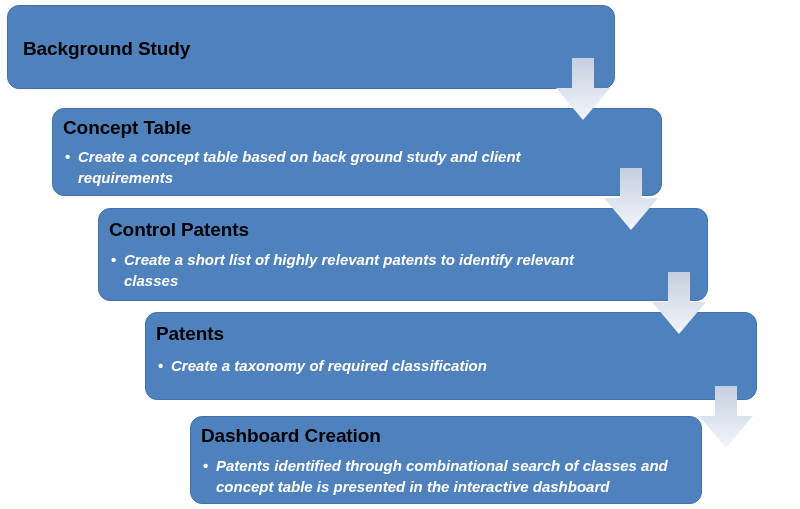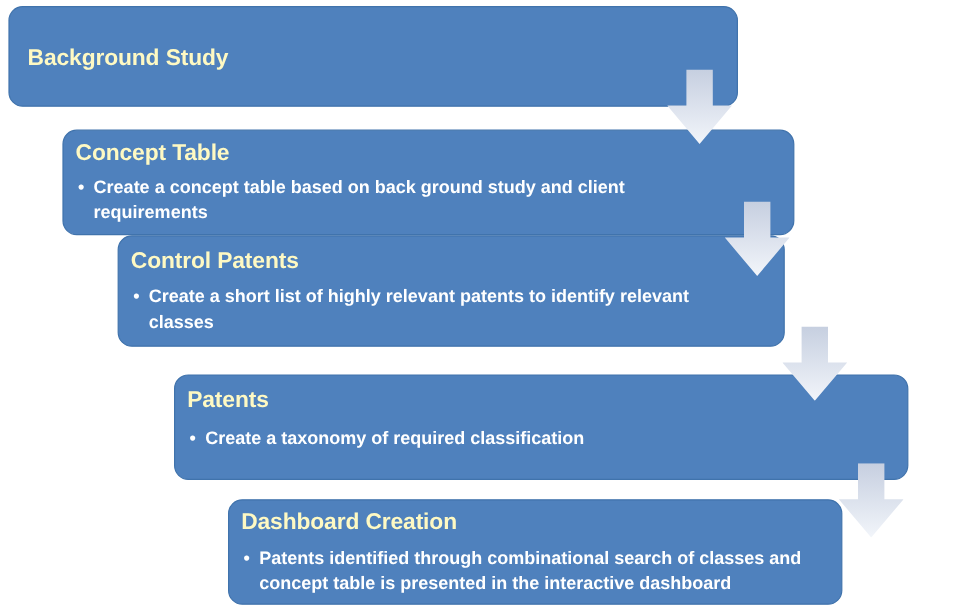--- a/index.html
+++ b/index.html
@@ -24,40 +24,41 @@
     border-radius: 12px;
     color: #ffffff;
     z-index: 1;
   }
   .step-title {
     position: absolute;
     font-size: 19px;
     font-weight: bold;
     letter-spacing: -0.1px;
     line-height: 22px;
-    color: #fef9c3;
+    color: #000000;
     white-space: nowrap;
   }
   .step-bullet {
     position: absolute;
     font-size: 15px;
     font-weight: bold;
     line-height: 21px;
     color: #ffffff;
   }
   .step-bullet .dot {
     position: absolute;
     left: 0;
     top: 0;
     width: 12px;
     text-align: left;
   }
   .step-bullet .txt {
     display: block;
     margin-left: 13px;
+    font-style: italic;
   }
   .arrow {
     position: absolute;
     z-index: 5;
   }
   .arrow svg {
     display: block;
   }
 </style>
 </head>
@@ -68,21 +69,21 @@
 <div class="step-box" style="left: 7px; top: 5px; width: 608px; height: 84px; background: rgb(79, 129, 189); border-color: rgb(64, 115, 172);">
       <div class="step-title" style="left: 15px; top: 32px;">Background Study</div>
     </div>
     <div class="step-box" style="left: 52px; top: 108px; width: 610px; height: 88px; background: rgb(79, 129, 189); border-color: rgb(64, 115, 172);">
       <div class="step-title" style="left: 10px; top: 8px;">Concept Table</div>
       <div class="step-bullet" style="left: 12px; top: 37px; width: 500px;">
         <span class="dot">•</span>
         <span class="txt">Create a concept table based on back ground study and client requirements</span>
       </div>
     </div>
-    <div class="step-box" style="left: 98px; top: 196px; width: 556px; height: 93px; background: rgb(79, 129, 189); border-color: rgb(64, 115, 172);">
+    <div class="step-box" style="left: 98px; top: 208px; width: 610px; height: 93px; background: rgb(79, 129, 189); border-color: rgb(64, 115, 172);">
       <div class="step-title" style="left: 10px; top: 10px;">Control Patents</div>
       <div class="step-bullet" style="left: 12px; top: 40px; width: 470px;">
         <span class="dot">•</span>
         <span class="txt">Create a short list of highly relevant  patents to identify relevant classes</span>
       </div>
     </div>
     <div class="step-box" style="left: 145px; top: 312px; width: 612px; height: 88px; background: rgb(79, 129, 189); border-color: rgb(64, 115, 172);">
       <div class="step-title" style="left: 10px; top: 10px;">Patents</div>
       <div class="step-bullet" style="left: 12px; top: 42px; width: 470px;">
         <span class="dot">•</span>

